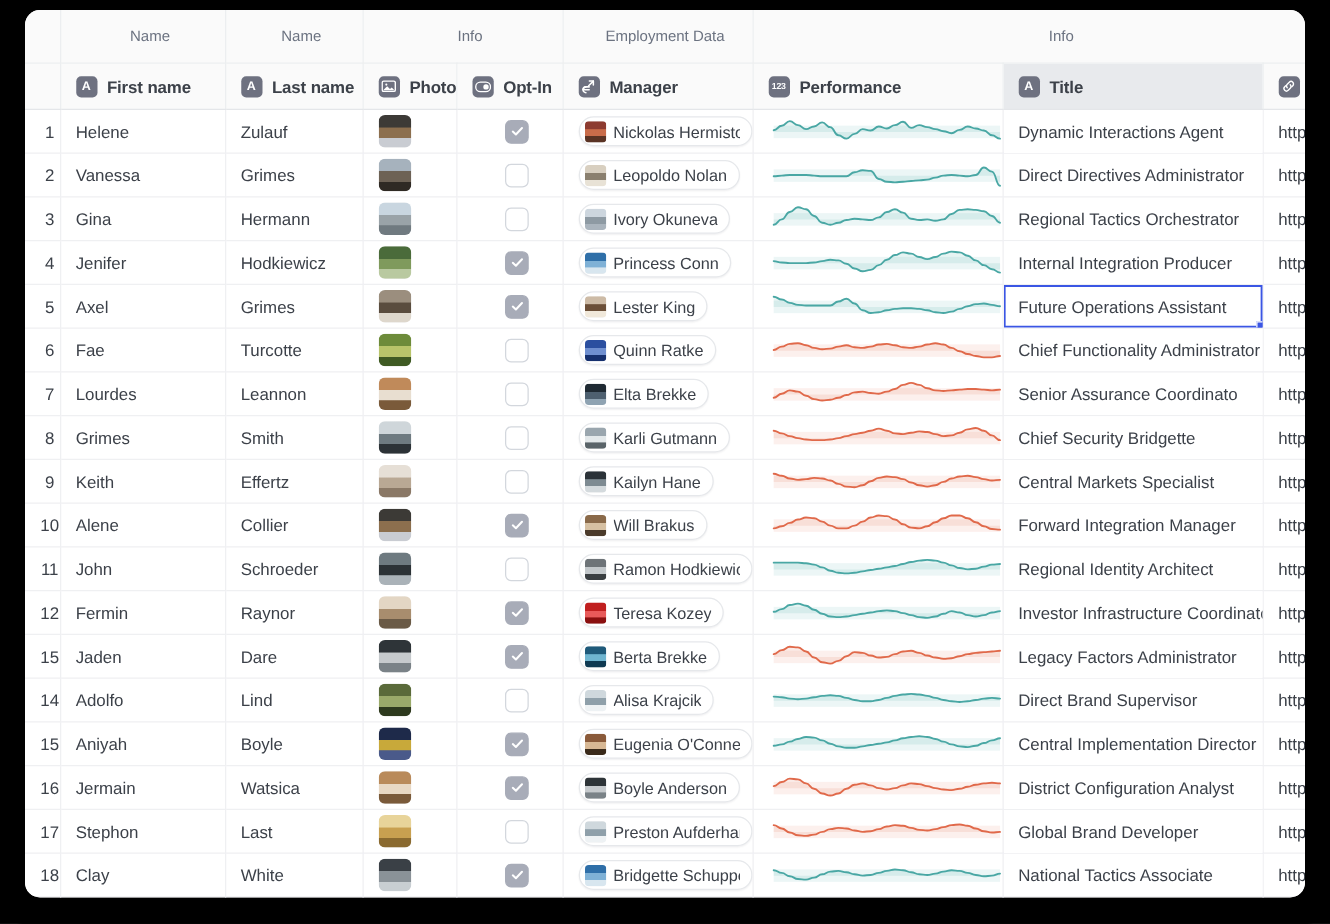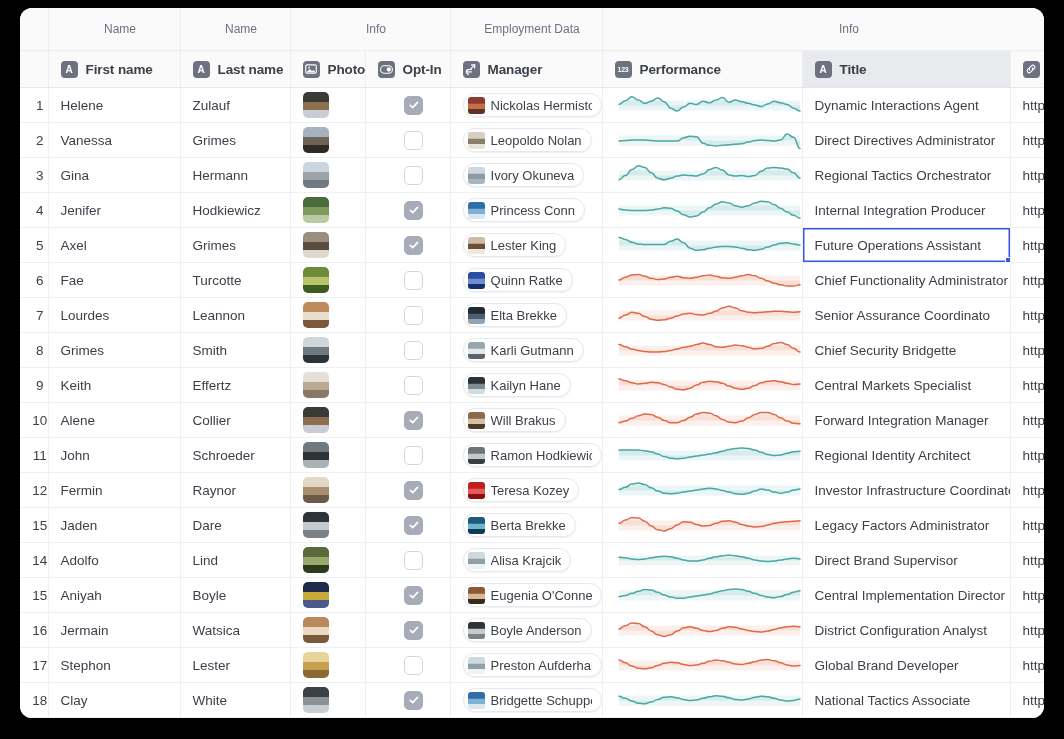--- a/index.html
+++ b/index.html
@@ -654,21 +654,21 @@
                   <path d="M 4.00 15.88 C 7.29 15.88 7.29 12.64 10.57 12.64 C 13.86 12.64 13.86 9.94 17.14 9.94 C 20.43 9.94 20.43 10.48 23.71 10.48 C 27.00 10.48 27.00 13.72 30.29 13.72 C 33.57 13.72 33.57 18.04 36.86 18.04 C 40.14 18.04 40.14 21.82 43.43 21.82 C 46.71 21.82 46.71 23.44 50.00 23.44 C 53.29 23.44 53.29 21.82 56.57 21.82 C 59.86 21.82 59.86 18.04 63.14 18.04 C 66.43 18.04 66.43 14.80 69.71 14.80 C 73.00 14.80 73.00 13.72 76.29 13.72 C 79.57 13.72 79.57 15.34 82.86 15.34 C 86.14 15.34 86.14 17.50 89.43 17.50 C 92.71 17.50 92.71 18.58 96.00 18.58 C 99.29 18.58 99.29 17.50 102.57 17.50 C 105.86 17.50 105.86 15.34 109.14 15.34 C 112.43 15.34 112.43 13.72 115.71 13.72 C 119.00 13.72 119.00 14.26 122.29 14.26 C 125.57 14.26 125.57 15.88 128.86 15.88 C 132.14 15.88 132.14 17.50 135.43 17.50 C 138.71 17.50 138.71 18.58 142.00 18.58 C 145.29 18.58 145.29 19.12 148.57 19.12 C 151.86 19.12 151.86 18.04 155.14 18.04 C 158.43 18.04 158.43 16.42 161.71 16.42 C 165.00 16.42 165.00 14.80 168.29 14.80 C 171.57 14.80 171.57 13.72 174.86 13.72 C 178.14 13.72 178.14 13.18 181.43 13.18 C 184.71 13.18 184.71 13.72 188.00 13.72 L 188.00 17.50 L 4.00 17.50 Z" fill="rgba(224,105,74,.13)"></path>
                   <path d="M 4.00 15.88 C 7.29 15.88 7.29 12.64 10.57 12.64 C 13.86 12.64 13.86 9.94 17.14 9.94 C 20.43 9.94 20.43 10.48 23.71 10.48 C 27.00 10.48 27.00 13.72 30.29 13.72 C 33.57 13.72 33.57 18.04 36.86 18.04 C 40.14 18.04 40.14 21.82 43.43 21.82 C 46.71 21.82 46.71 23.44 50.00 23.44 C 53.29 23.44 53.29 21.82 56.57 21.82 C 59.86 21.82 59.86 18.04 63.14 18.04 C 66.43 18.04 66.43 14.80 69.71 14.80 C 73.00 14.80 73.00 13.72 76.29 13.72 C 79.57 13.72 79.57 15.34 82.86 15.34 C 86.14 15.34 86.14 17.50 89.43 17.50 C 92.71 17.50 92.71 18.58 96.00 18.58 C 99.29 18.58 99.29 17.50 102.57 17.50 C 105.86 17.50 105.86 15.34 109.14 15.34 C 112.43 15.34 112.43 13.72 115.71 13.72 C 119.00 13.72 119.00 14.26 122.29 14.26 C 125.57 14.26 125.57 15.88 128.86 15.88 C 132.14 15.88 132.14 17.50 135.43 17.50 C 138.71 17.50 138.71 18.58 142.00 18.58 C 145.29 18.58 145.29 19.12 148.57 19.12 C 151.86 19.12 151.86 18.04 155.14 18.04 C 158.43 18.04 158.43 16.42 161.71 16.42 C 165.00 16.42 165.00 14.80 168.29 14.80 C 171.57 14.80 171.57 13.72 174.86 13.72 C 178.14 13.72 178.14 13.18 181.43 13.18 C 184.71 13.18 184.71 13.72 188.00 13.72" fill="none" stroke="#e0694a" stroke-width="1.5" stroke-linejoin="round" stroke-linecap="round"></path>
                 </svg>
               </td>
               <td class="title"><span>District Configuration Analyst</span></td>
               <td class="urlcol">http://</td>
             </tr>
             <tr class="datarow">
               <td class="rownum">17</td>
               <td>Stephon</td>
-              <td>Lester</td>
+              <td>Last</td>
               <td class="photo">
                 <span class="thumb" style="background-image:linear-gradient(180deg,#e8d49a 0%,#e8d49a 38%,#c8a050 39%,#c8a050 70%,#8a6a30 71%,#8a6a30 100%),radial-gradient(circle at 30% 30%,rgba(255,255,255,.35),rgba(0,0,0,.25));"></span>
               </td>
               <td class="optin"><span class="cb off"></span></td>
               <td><span class="chip">
                   <span class="av" style="background-image:linear-gradient(180deg,#cfd8dd 0%,#cfd8dd 38%,#8fa0aa 39%,#8fa0aa 70%,#eef2f4 71%,#eef2f4 100%),radial-gradient(circle at 30% 30%,rgba(255,255,255,.35),rgba(0,0,0,.25));"></span>
                   <span class="nm">Preston Aufderhar</span>
                 </span></td>
               <td class="perf">
                 <svg class="spark" viewBox="0 0 190 34" preserveAspectRatio="none">

